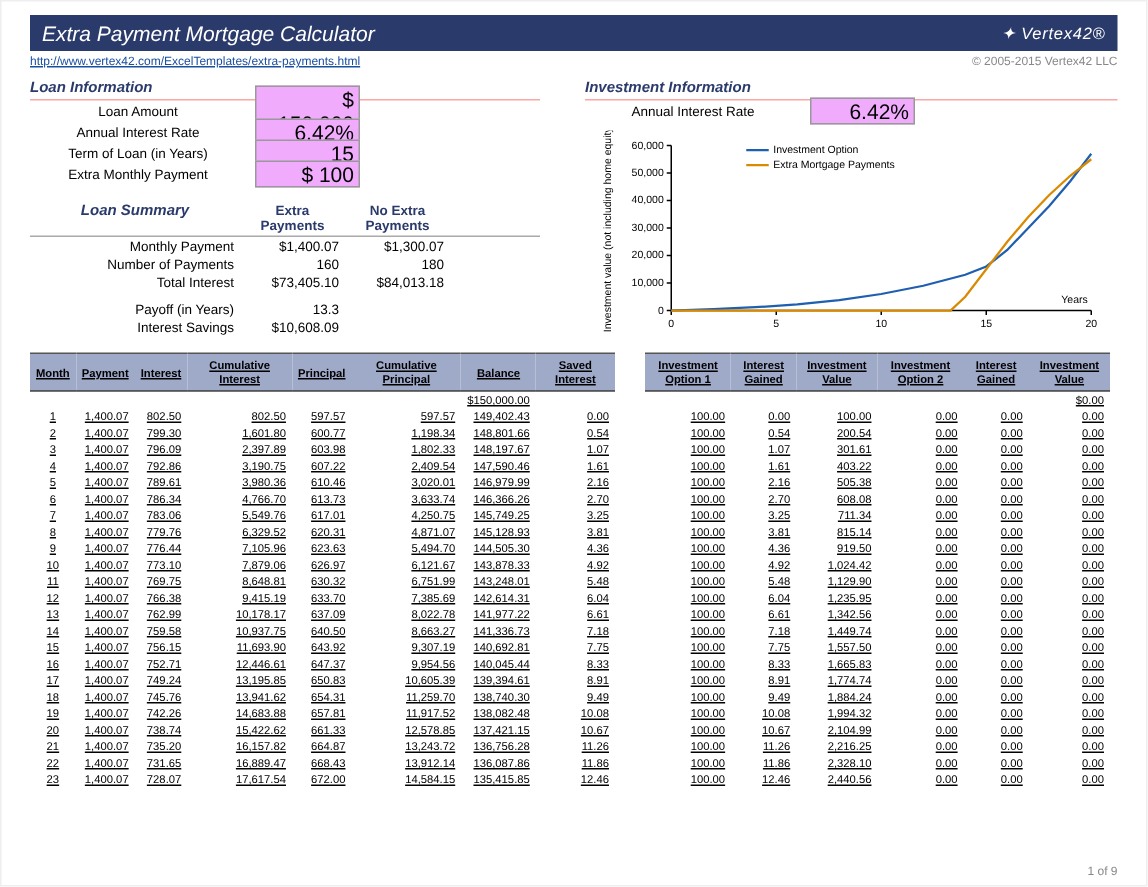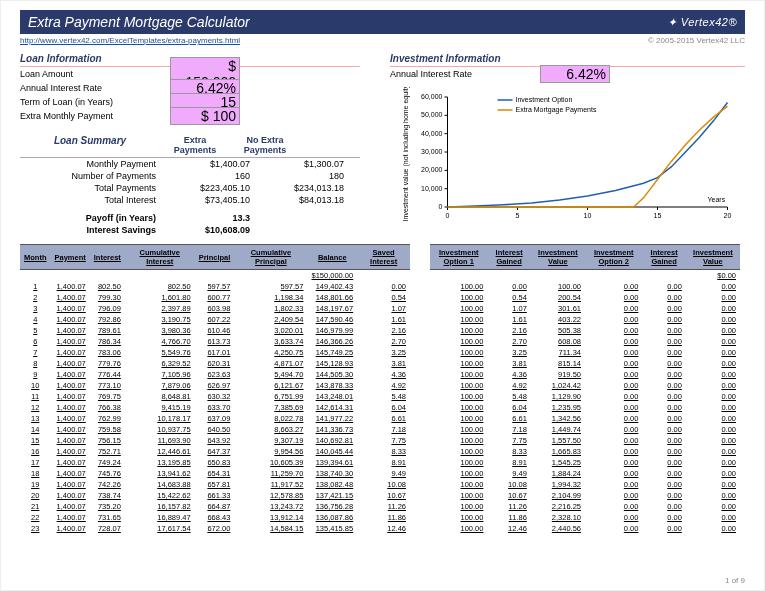--- a/index.html
+++ b/index.html
@@ -41,40 +41,40 @@
   .left-upper { width: 340px; }
   .right-upper { flex: 1; }
 
   .section-header {
     color: #2a3a6b; font-weight: bold; font-style: italic;
     border-bottom: 1px solid #fca5a5;
     font-size: 10px;
     padding: 2px 0;
   }
   .kv-row { display: flex; height: 14px; align-items: center; }
-  .kv-label { width: 150px; text-align: left; padding-right: 6px; font-size: 9px; }
+  .kv-label { width: 150px; text-align: center; padding-right: 6px; font-size: 9px; }
   .kv-val {
     width: 70px; text-align: right; border: 1px solid #999;
     padding: 0 3px; font-size: 14px; background: #f0abfc;
   }
 
   .summary { margin-top: 10px; }
   .summary-head {
     display: flex; font-weight: bold; color: #2a3a6b;
     border-bottom: 1px solid #aaa; font-size: 9px;
   }
   .summary-head > div { padding: 2px 4px; text-align: center; }
   .sh1 { width: 140px; text-align: center; font-style: italic; font-size: 10px;}
   .sh2 { width: 70px; }
   .sh3 { width: 70px; }
-  .summary-row { display: flex; font-size: 9px; gap: 24px; }
+  .summary-row { display: flex; font-size: 9px; }
   .summary-row > div { padding: 1px 4px; }
   .sr-label { width: 140px; text-align: right; }
   .sr-v { width: 70px; text-align: right; }
-  .bold { font-weight: bold; }
+  .bold { font-weight: normal; }
 
   .chart-box { margin-top: 6px; height: 140px; position: relative; }
   .chart-box svg { width: 100%; height: 100%; }
   .chart-axis-label { font-size: 7px; fill: #000; }
 
   
   .tables { display: flex; gap: 20px; margin-top: 8px; }
   .tbl { border-collapse: collapse; font-size: 7.5px; text-decoration: underline; }
   .tbl th {
     background: #9fa9c8; color: #000; font-weight: bold;
@@ -136,25 +136,20 @@
         <div id="summary-rows">
             <div class="summary-row">
               <div class="sr-label">Monthly Payment</div>
               <div class="sr-v">$1,400.07</div>
               <div class="sr-v">$1,300.07</div>
             </div>
             <div class="summary-row">
               <div class="sr-label">Number of Payments</div>
               <div class="sr-v">160</div>
               <div class="sr-v">180</div>
-            </div>
-            <div class="summary-row">
-              <div class="sr-label">Total Payments</div>
-              <div class="sr-v">$223,405.10</div>
-              <div class="sr-v">$234,013.18</div>
             </div>
             <div class="summary-row">
               <div class="sr-label">Total Interest</div>
               <div class="sr-v">$73,405.10</div>
               <div class="sr-v">$84,013.18</div>
             </div>
           </div>
         <div style="height:6px"></div>
         <div class="summary-row bold">
           <div class="sr-label">Payoff (in Years)</div>
@@ -695,21 +690,21 @@
             <td>1,665.83</td>
             <td>0.00</td>
             <td>0.00</td>
             <td>0.00</td>
           </tr>
         </tbody>
         <tbody>
           <tr>
             <td>100.00</td>
             <td>8.91</td>
-            <td>1,545.25</td>
+            <td>1,774.74</td>
             <td>0.00</td>
             <td>0.00</td>
             <td>0.00</td>
           </tr>
         </tbody>
         <tbody>
           <tr>
             <td>100.00</td>
             <td>9.49</td>
             <td>1,884.24</td>

